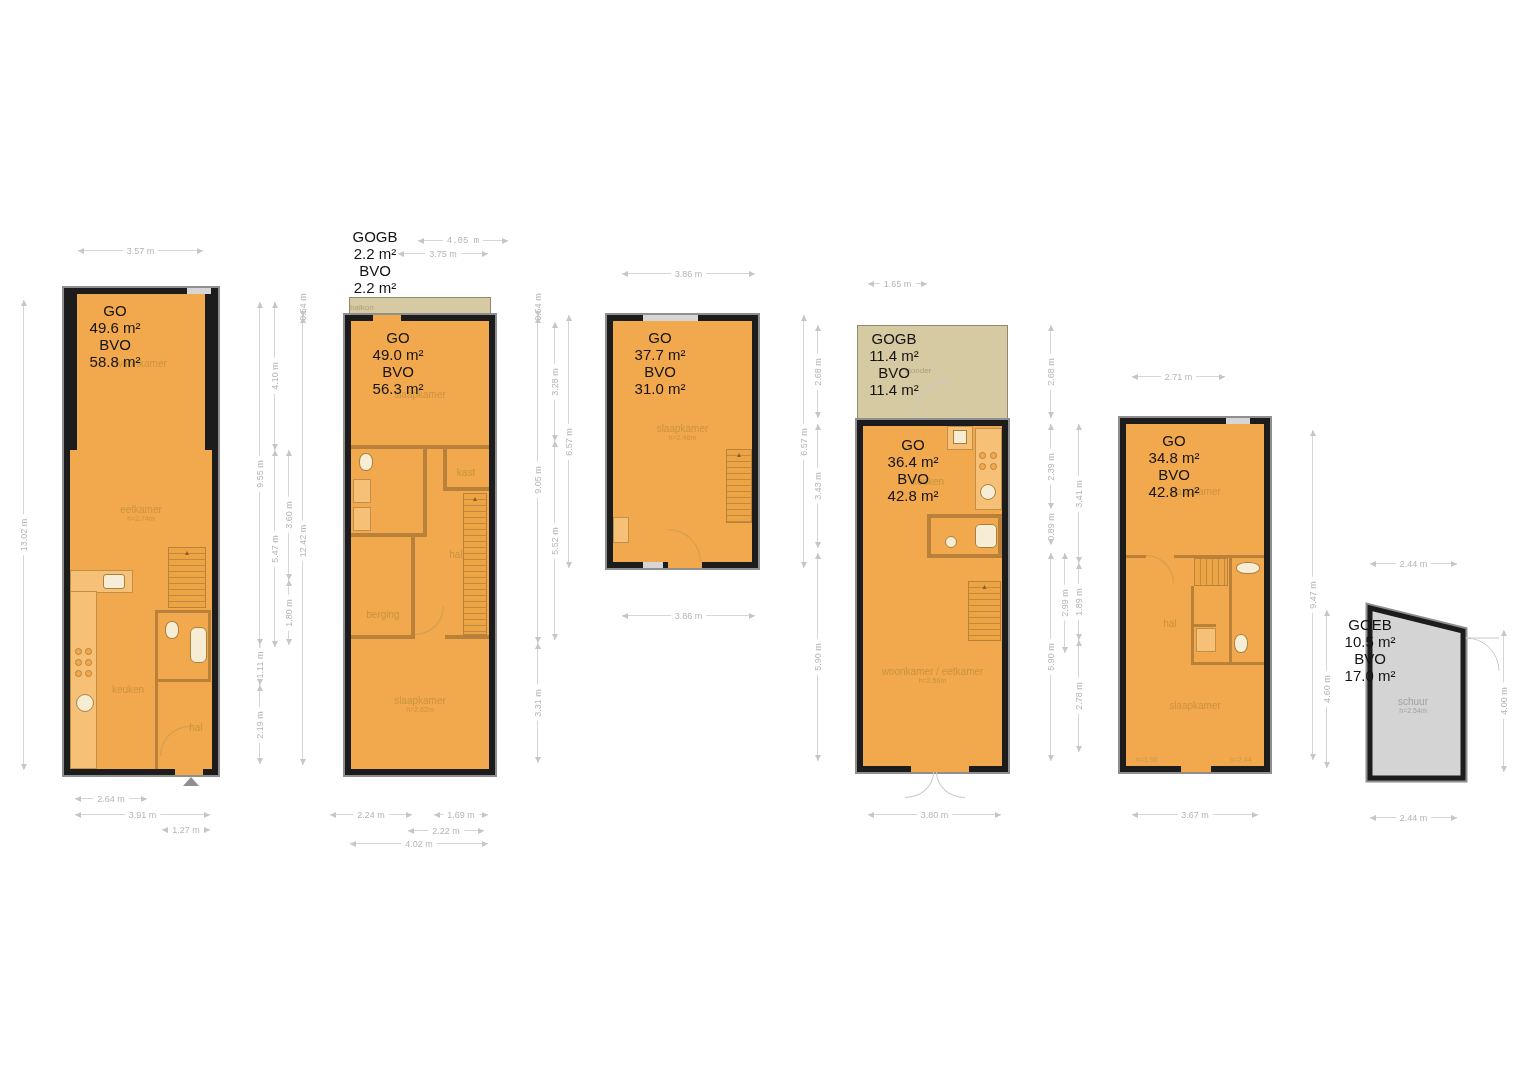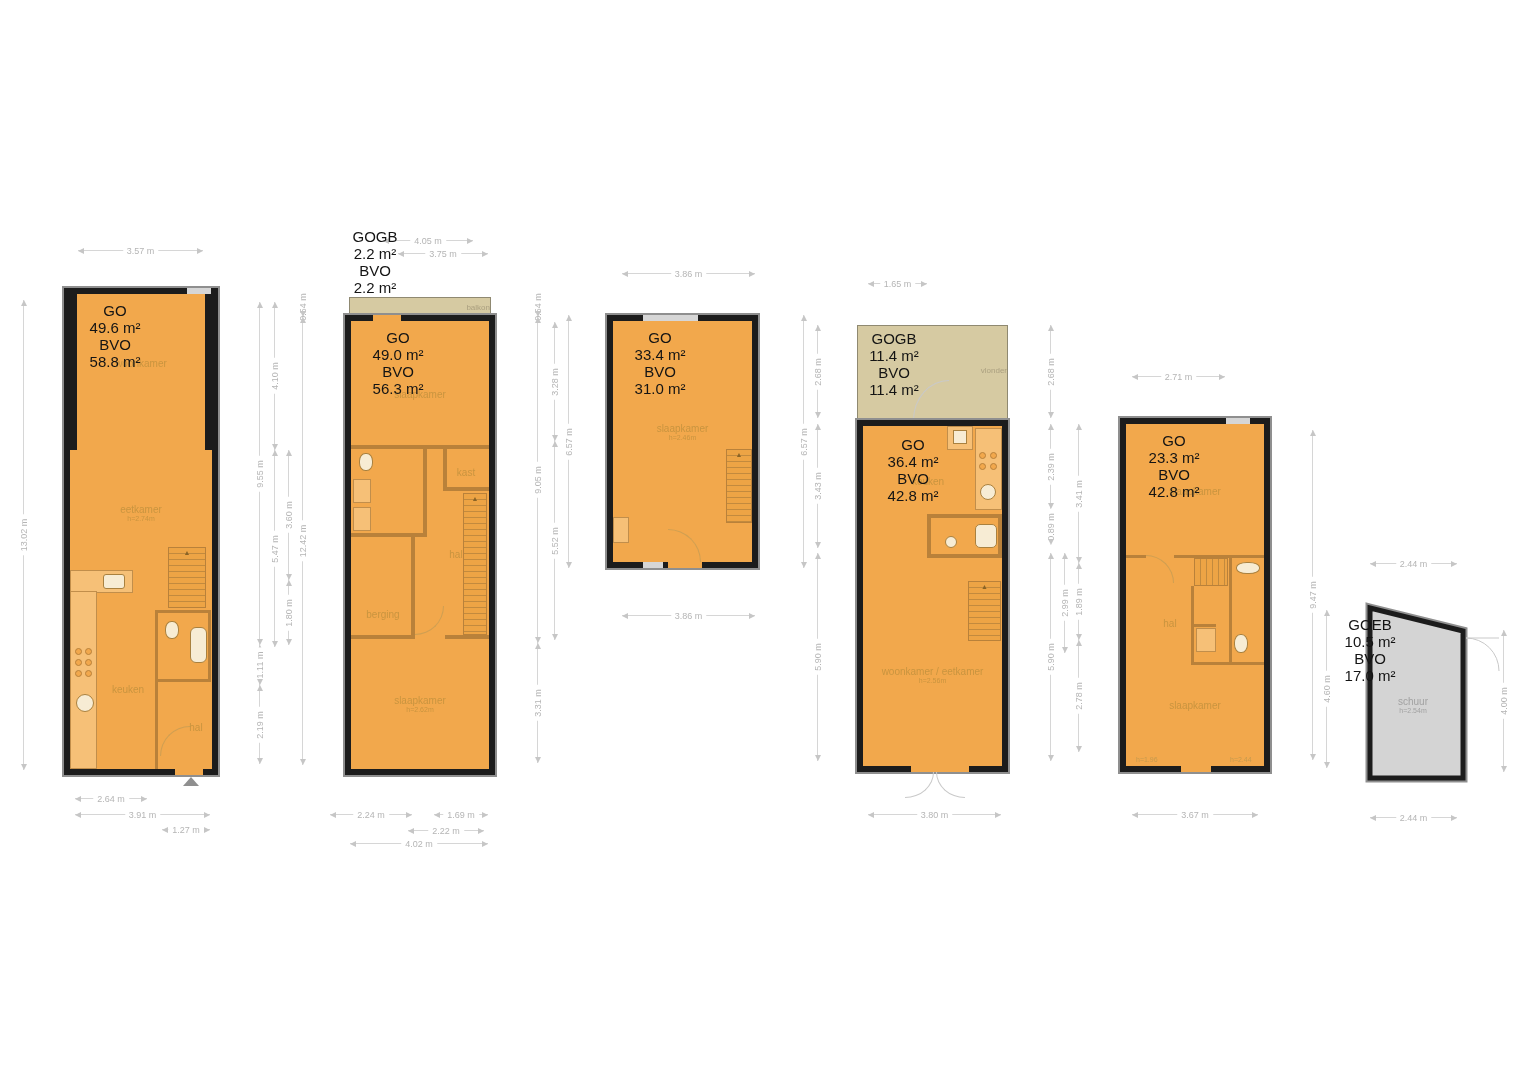--- a/index.html
+++ b/index.html
@@ -2,21 +2,21 @@
 <html><head>
 <meta charset="utf-8">
 <style>
   html,body{margin:0;padding:0;background:#fff;}
   .canvas{position:relative;width:1527px;height:1080px;background:#ffffff;overflow:hidden;
           font-family:"Liberation Sans",sans-serif;}
   
   .plan{position:absolute;box-sizing:border-box;background:#f2a84c;
         border:6px solid #1c1c1c;box-shadow:0 0 0 2px #8f8f8f;}
   .outdoor{position:absolute;box-sizing:border-box;background:#d6caa2;border:1px solid #8f8971;}
-  .od-label{position:absolute;left:0;right:0;text-align:right;font-size:8px;color:#aba080;margin-left:14px;}
+  .od-label{position:absolute;left:0;right:0;text-align:left;font-size:8px;color:#aba080;}
   .twall{position:absolute;background:#1c1c1c;}
   .win{position:absolute;background:#d6d6d6;}
   .gap{position:absolute;background:#f2a84c;}
   
   .iwall{position:absolute;background:#b9813a;}
   .fix{position:absolute;background:#f6c077;border:1px solid rgba(150,100,40,.55);box-sizing:border-box;}
   .wfix{position:absolute;background:#f7ecd4;border:1px solid #a9813f;box-sizing:border-box;}
   .dot{position:absolute;width:7px;height:7px;border-radius:50%;border:1px solid #b9813a;
        background:#f2a84c;box-sizing:border-box;}
   .stairs{position:absolute;background:#eda445;border:1px solid #b9813a;box-sizing:border-box;}
@@ -167,21 +167,21 @@
     <div class="win" style="left:30px;top:-6px;width:55px;height:6px"></div>
     <div class="win" style="left:30px;bottom:-6px;width:20px;height:6px"></div>
     <div class="gap" style="left:55px;bottom:-6px;width:34px;height:6px"></div>
     <div class="stairs st-h" style="left:113px;top:128px;width:26px;height:74px">
         <span class="s-arrow">▲</span>
       </div>
     <div class="fix" style="left:0;top:196px;width:16px;height:26px"></div>
     <div class="arc arc-tr" style="left:55px;top:208px;width:33px;height:33px"></div>
     <div class="go" style="left:10px;top:8px;width:74px">
       <div>GO</div>
-      <div>33.4 m²</div>
+      <div>37.7 m²</div>
       <div>BVO</div>
       <div>31.0 m²</div>
     </div>
     <div class="rl" style="left:0;right:0;top:102px">
       <span class="nm">slaapkamer</span>
       <span class="sub">h=2.46m</span>
     </div>
   </div>
 
   <div class="outdoor" style="left:857px;top:325px;width:151px;height:97px">
@@ -239,21 +239,21 @@
     <div class="stairs st-v" style="left:68px;top:134px;width:34px;height:28px"></div>
     <div class="iwall" style="left:103px;top:131px;width:3px;height:107px"></div>
     <div class="iwall" style="left:65px;top:162px;width:3px;height:76px"></div>
     <div class="iwall" style="left:65px;top:200px;width:25px;height:3px"></div>
     <div class="iwall" style="left:65px;top:238px;width:73px;height:3px"></div>
     <div class="wfix" style="left:110px;top:138px;width:24px;height:12px;border-radius:45%"></div>
     <div class="fix" style="left:70px;top:204px;width:20px;height:24px"></div>
     <div class="wfix" style="left:108px;top:210px;width:14px;height:19px;border-radius:45%"></div>
     <div class="go" style="left:10px;top:8px;width:76px">
       <div>GO</div>
-      <div>23.3 m²</div>
+      <div>34.8 m²</div>
       <div>BVO</div>
       <div>42.8 m²</div>
     </div>
     <div class="rl" style="left:0;right:0;top:62px">
         <span class="nm">slaapkamer</span>
       </div>
     <div class="rl" style="left:14px;top:194px;width:60px">
         <span class="nm">hal</span>
       </div>
     <div class="rl" style="left:0;right:0;top:276px">
@@ -285,21 +285,21 @@
     </div>
     <div class="dim dim-h" style="left: 75px; top: 814px; width: 135px;">
       <span>3.91 m</span>
     </div>
     <div class="dim dim-h" style="left: 75px; top: 798px; width: 72px;">
       <span>2.64 m</span>
     </div>
     <div class="dim dim-h" style="left: 162px; top: 829px; width: 48px; text-decoration: underline;">
       <span>1.27 m</span>
     </div>
-    <div class="dim dim-h" style="left: 383px; top: 240px; width: 90px;">
+    <div class="dim dim-h" style="left: 418px; top: 240px; width: 90px; font-family: Liberation Mono, monospace;">
       <span>4.05 m</span>
     </div>
     <div class="dim dim-h" style="left: 398px; top: 253px; width: 90px;">
       <span>3.75 m</span>
     </div>
     <div class="dim dim-h" style="left: 330px; top: 814px; width: 82px;">
       <span>2.24 m</span>
     </div>
     <div class="dim dim-h" style="left: 434px; top: 814px; width: 54px;">
       <span>1.69 m</span>

